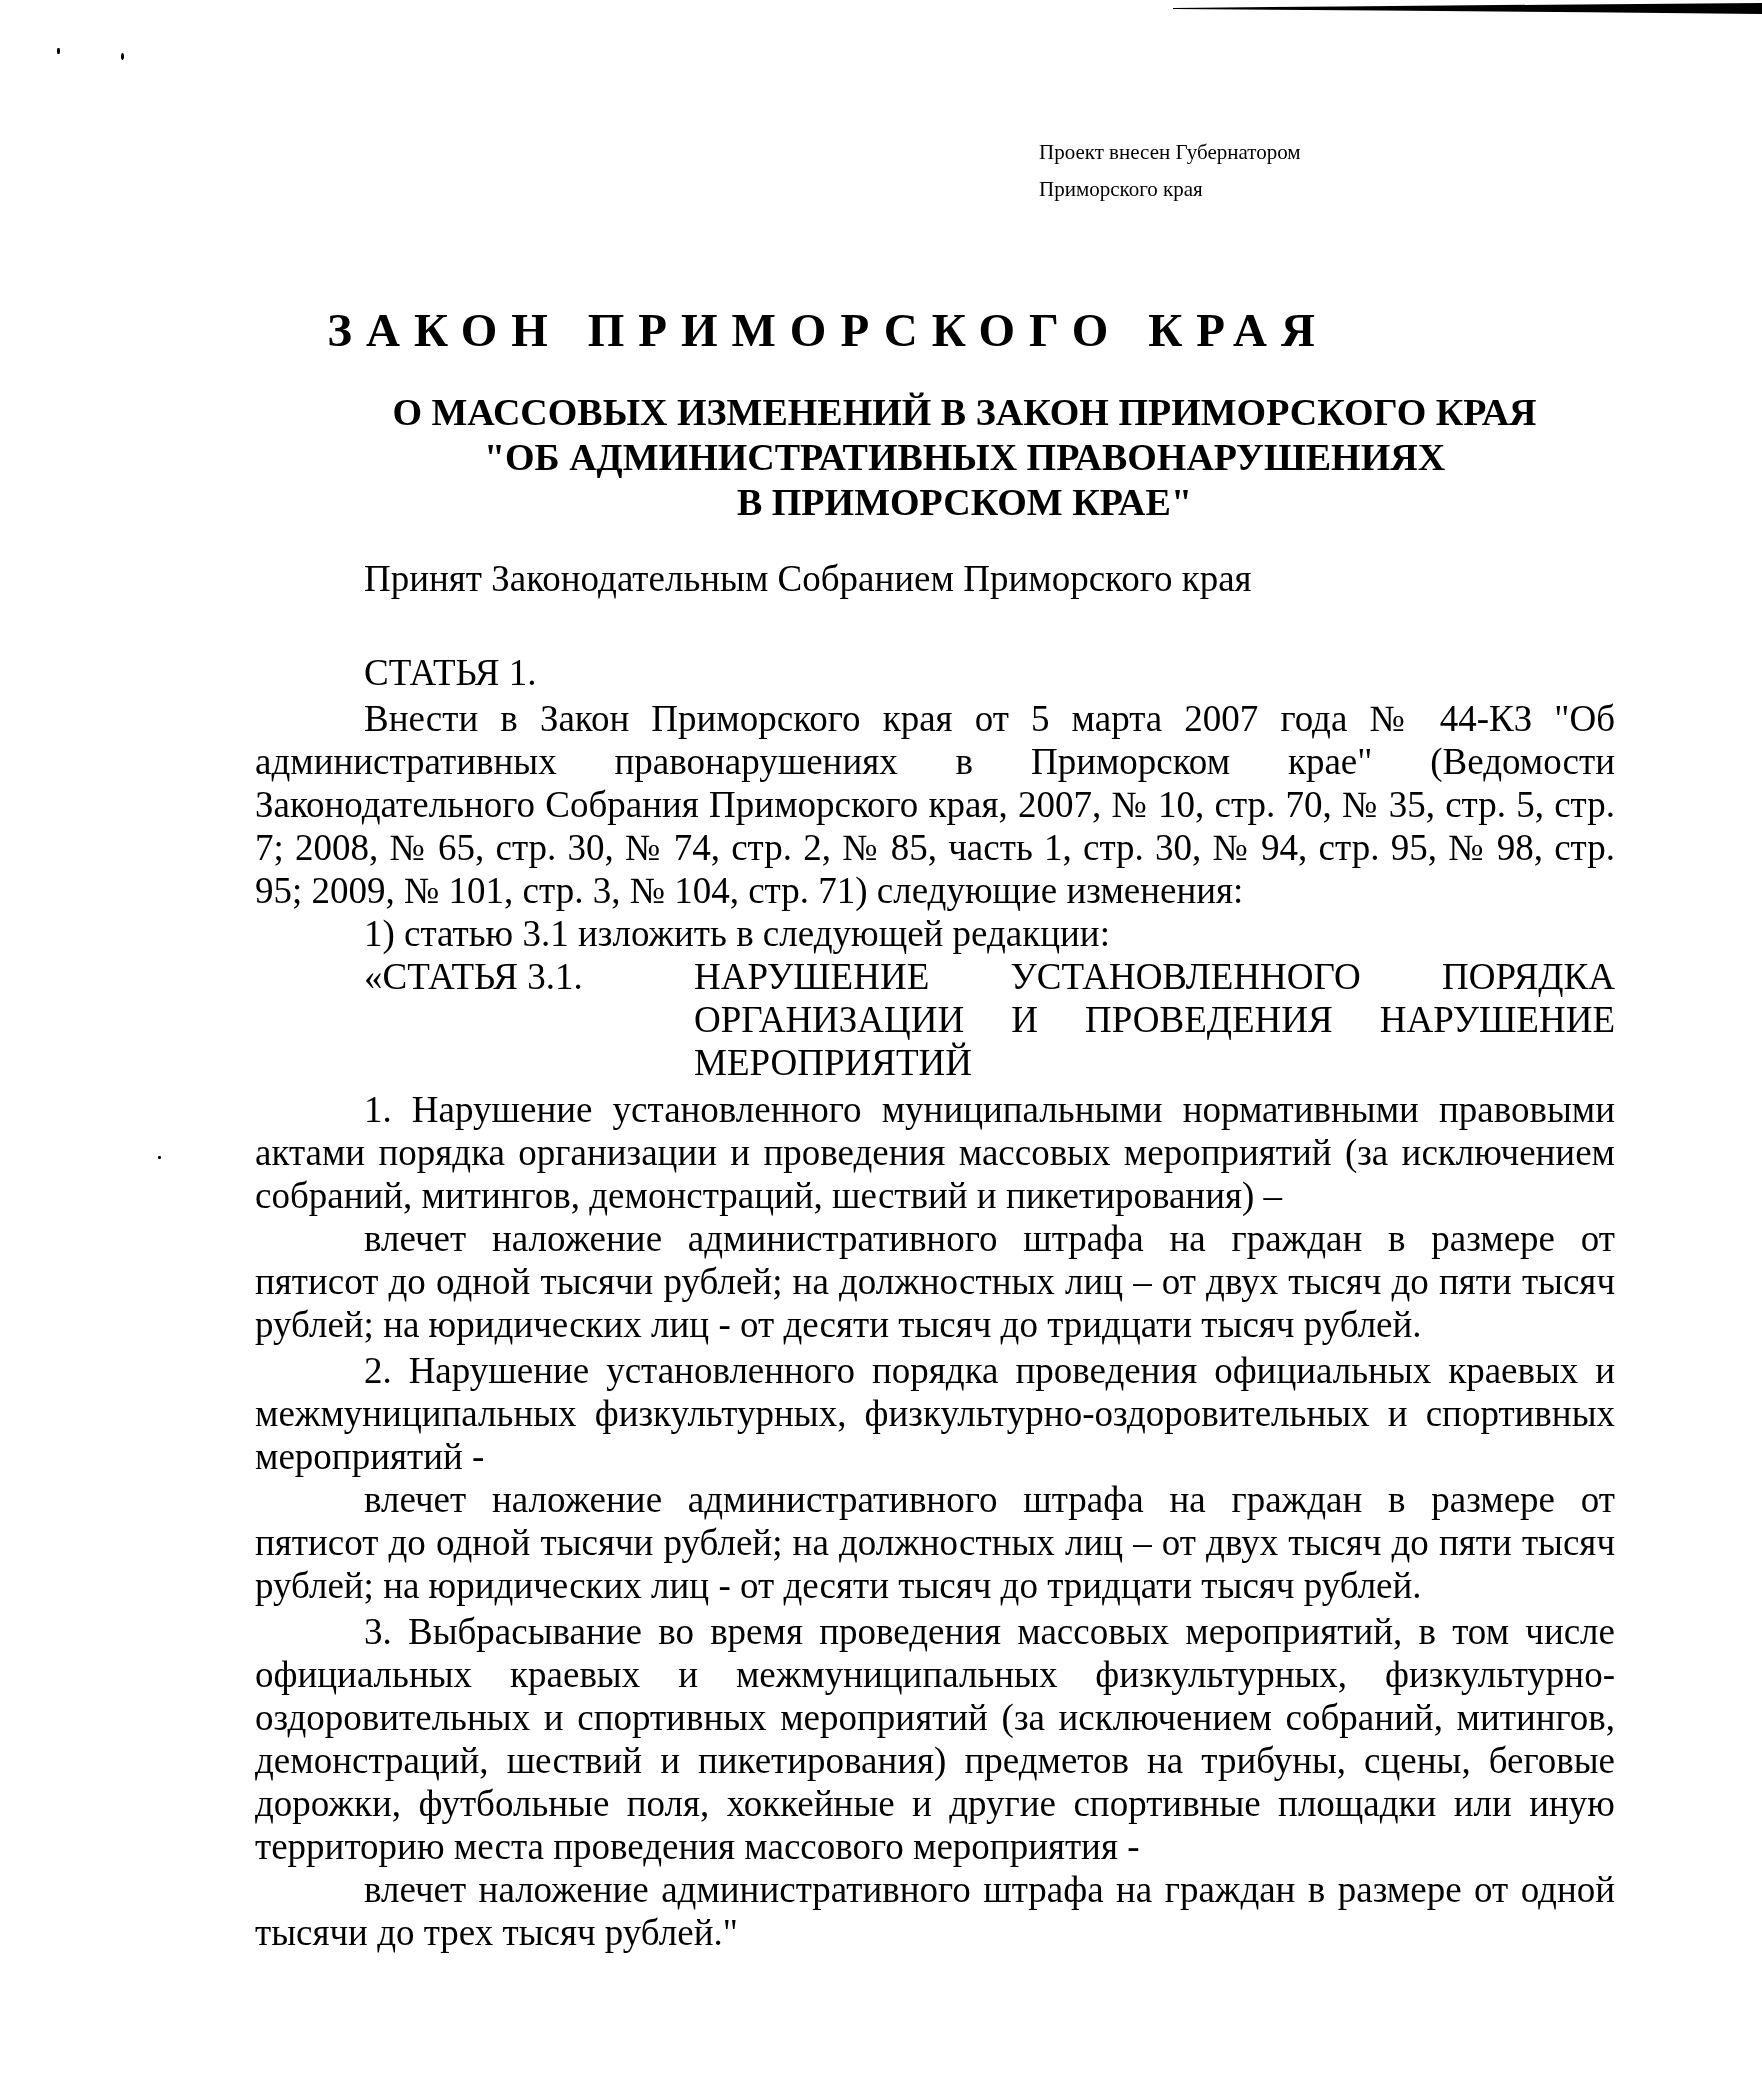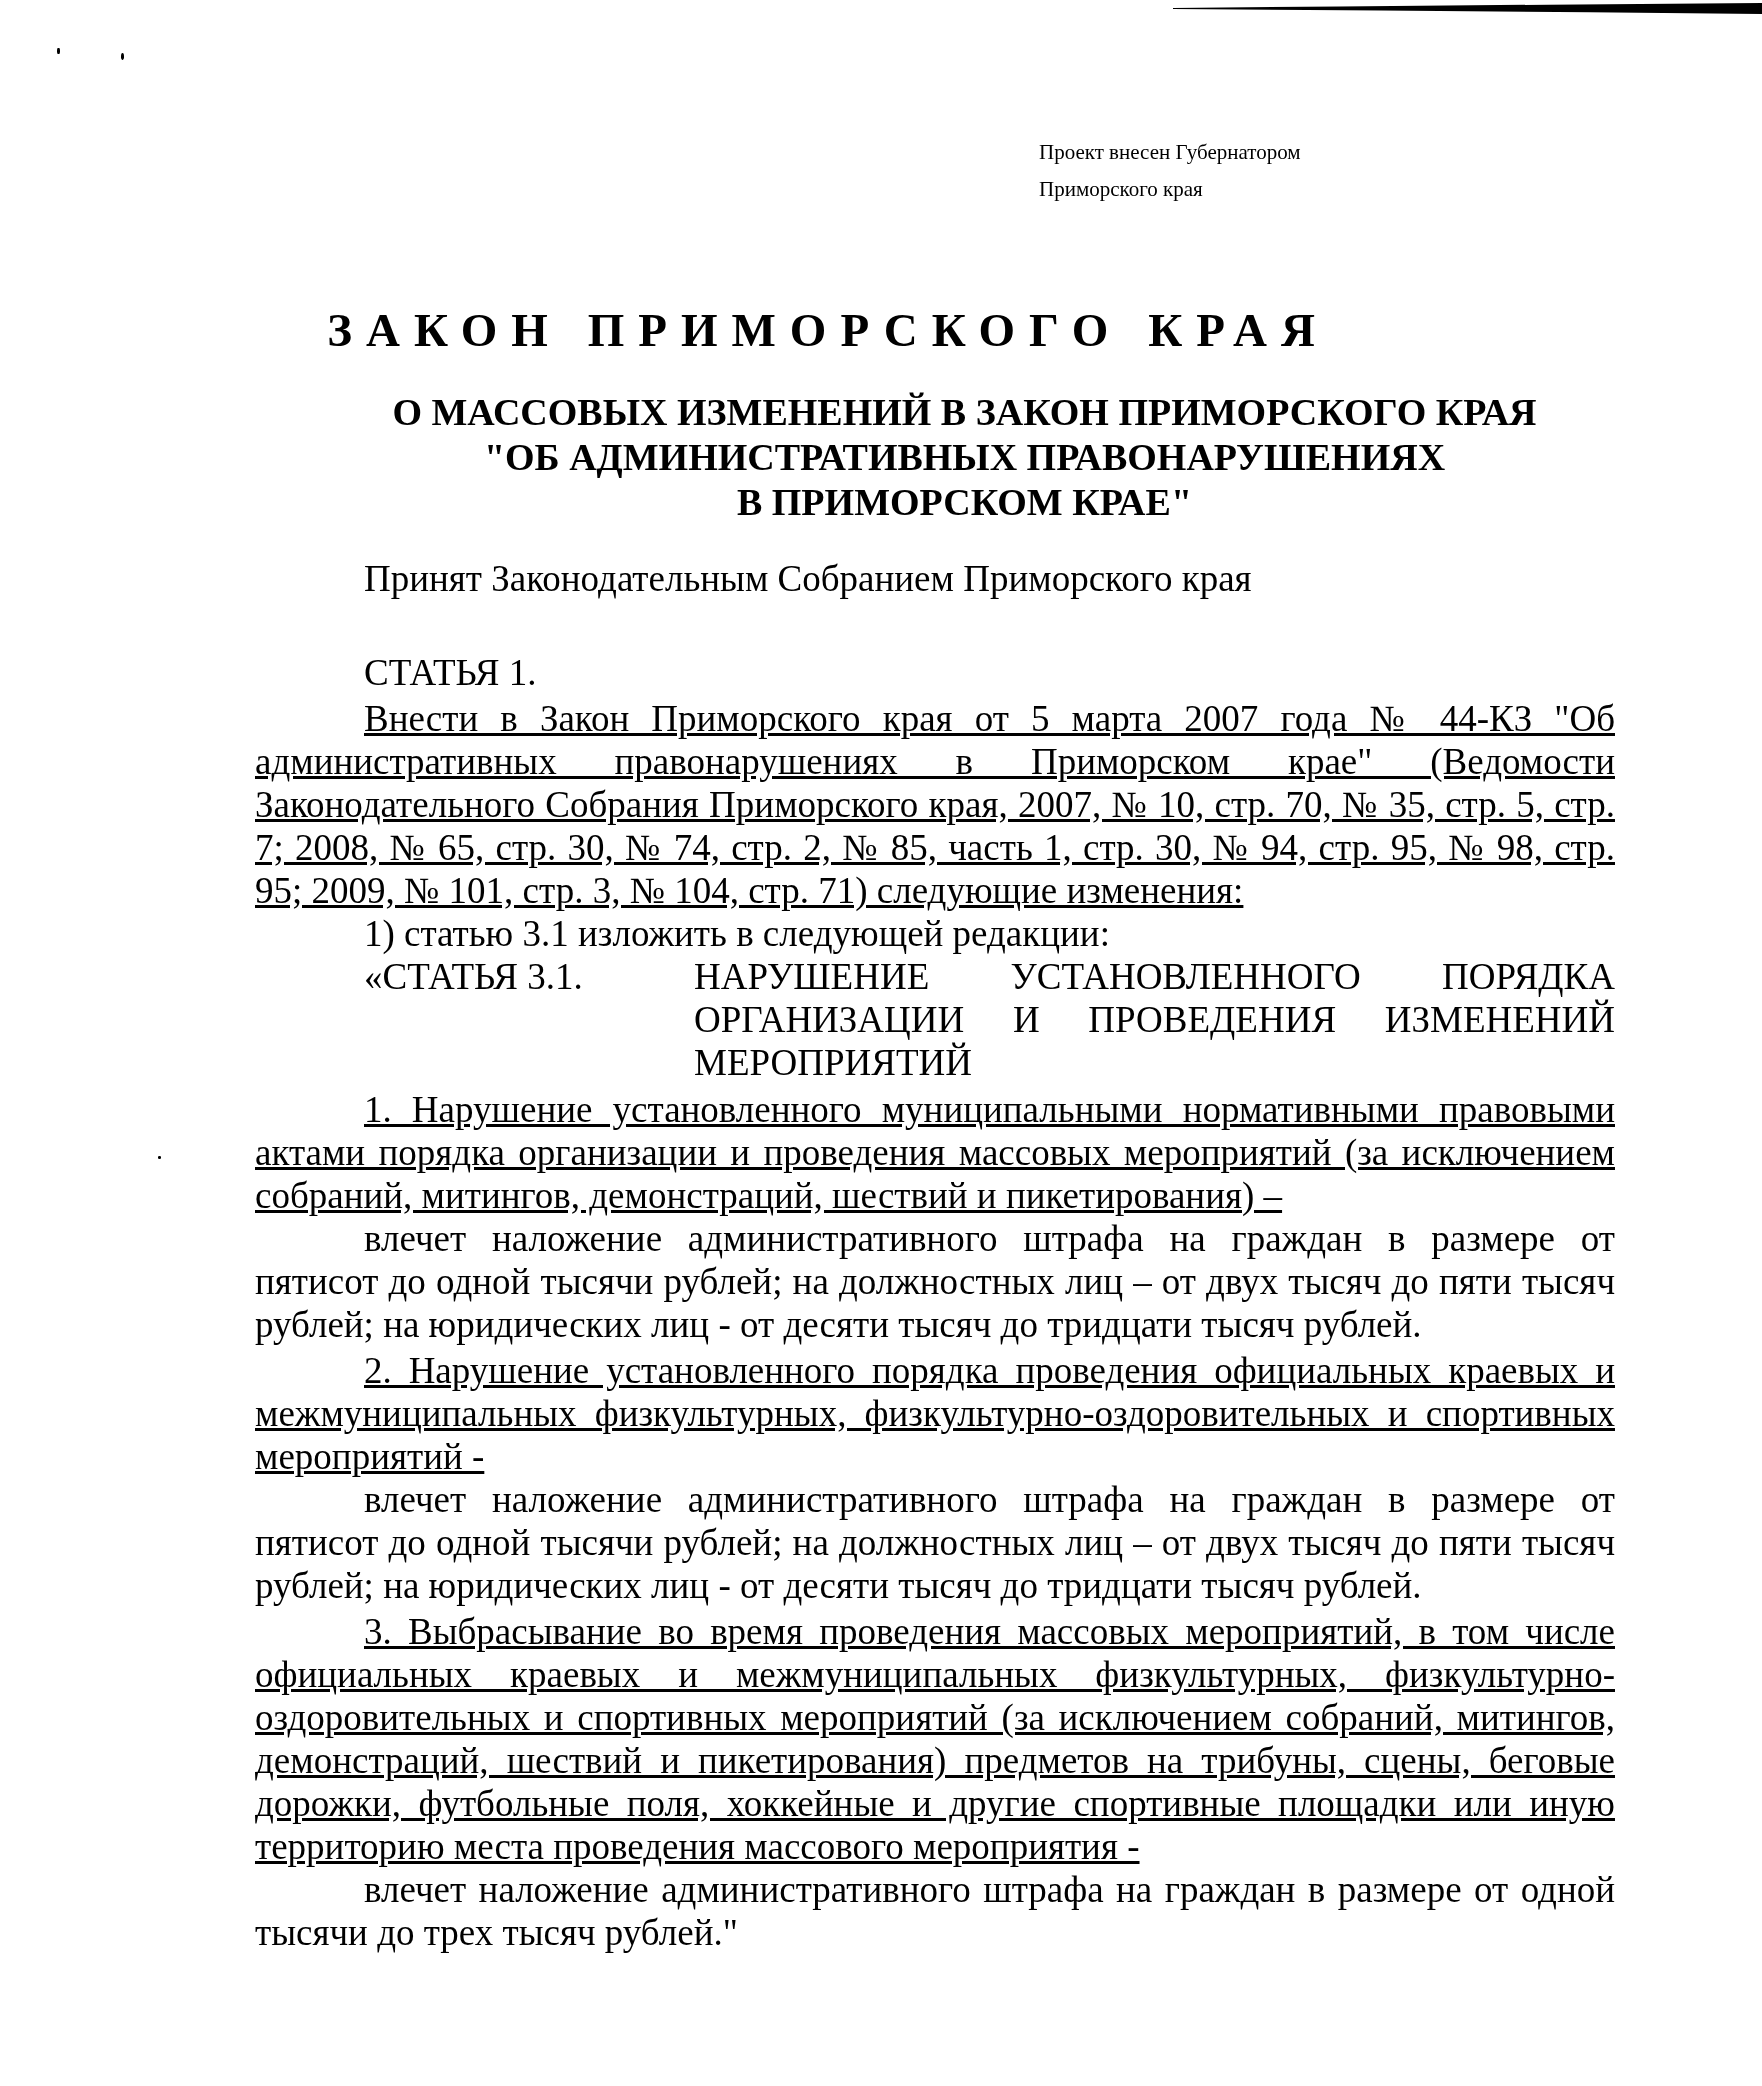--- a/index.html
+++ b/index.html
@@ -11,21 +11,21 @@
   .title { position: absolute; left: 16px; width: 1624px; top: 303px; text-align: center;
            font-size: 47px; font-weight: bold; letter-spacing: 14px; }
   .subtitle { position: absolute; left: 326px; width: 1277px; top: 390px; text-align: center;
               font-size: 38px; font-weight: bold; line-height: 45px; }
   .subtitle div { white-space: nowrap; }
   .body { position: absolute; left: 255px; width: 1360px; top: 557px; font-size: 37px; line-height: 43px; }
   .p { text-align: justify; text-align-last: left; margin: 0; }
   .indent { text-indent: 109px; }
   .adopted { margin-top: 0; padding-left: 109px; }
   .article-head { margin-top: 51px; padding-left: 109px; }
-  .gap-small { margin-top: 3.3px; text-decoration: underline; }
+  .gap-small { margin-top: 3.3px; }
   .art31 { display: flex; padding-left: 109px; gap: 24px; }
   .art31 .num { width: 306px; white-space: pre; }
   .art31 .txt { flex: 1; text-align: justify; text-align-last: justify; }
   .art31 .txt .last { text-align-last: left; display: block; }
 </style>
 </head>
 <body>
 
 <svg class="scan-line" viewBox="0 0 1412 26" preserveAspectRatio="none">
   <polygon points="0,12 400,8 900,4 1412,0 1412,26 1000,22 500,18 0,14" fill="#000"></polygon>
@@ -50,21 +50,21 @@
 <div class="body">
   <p class="p adopted">Принят Законодательным Собранием Приморского края</p>
   <p class="p article-head">СТАТЬЯ 1.</p>
   <p class="p indent gap-small">Внести в Закон Приморского края от 5 марта 2007 года № 44-КЗ "Об административных правонарушениях в Приморском крае" (Ведомости Законодательного Собрания Приморского края, 2007, № 10, стр. 70, № 35, стр. 5, стр. 7; 2008, № 65, стр. 30, № 74, стр. 2, № 85, часть 1, стр. 30, № 94, стр. 95, № 98, стр. 95; 2009, № 101, стр. 3, № 104, стр. 71) следующие изменения:</p>
   <p class="p indent">1) статью 3.1 изложить в следующей редакции:</p>
 
   <div class="art31">
     <span class="num">«СТАТЬЯ 3.1.</span>
     <span class="txt">
       <span style="display:block;text-align-last:justify;">НАРУШЕНИЕ УСТАНОВЛЕННОГО ПОРЯДКА</span>
-      <span style="display:block;text-align-last:justify;">ОРГАНИЗАЦИИ И ПРОВЕДЕНИЯ ИЗМЕНЕНИЙ</span>
+      <span style="display:block;text-align-last:justify;">ОРГАНИЗАЦИИ И ПРОВЕДЕНИЯ НАРУШЕНИЕ</span>
       <span class="last">МЕРОПРИЯТИЙ</span>
     </span>
   </div>
 
   <p class="p indent gap-small">1. Нарушение установленного муниципальными нормативными правовыми актами порядка организации и проведения массовых мероприятий (за исключением собраний, митингов, демонстраций, шествий и пикетирования) –</p>
   <p class="p indent">влечет наложение административного штрафа на граждан в размере от пятисот до одной тысячи рублей; на должностных лиц – от двух тысяч до пяти тысяч рублей; на юридических лиц - от десяти тысяч до тридцати тысяч рублей.</p>
 
   <p class="p indent gap-small">2. Нарушение установленного порядка проведения официальных краевых и межмуниципальных физкультурных, физкультурно-оздоровительных и спортивных мероприятий -</p>
   <p class="p indent">влечет наложение административного штрафа на граждан в размере от пятисот до одной тысячи рублей; на должностных лиц – от двух тысяч до пяти тысяч рублей; на юридических лиц - от десяти тысяч до тридцати тысяч рублей.</p>
 

